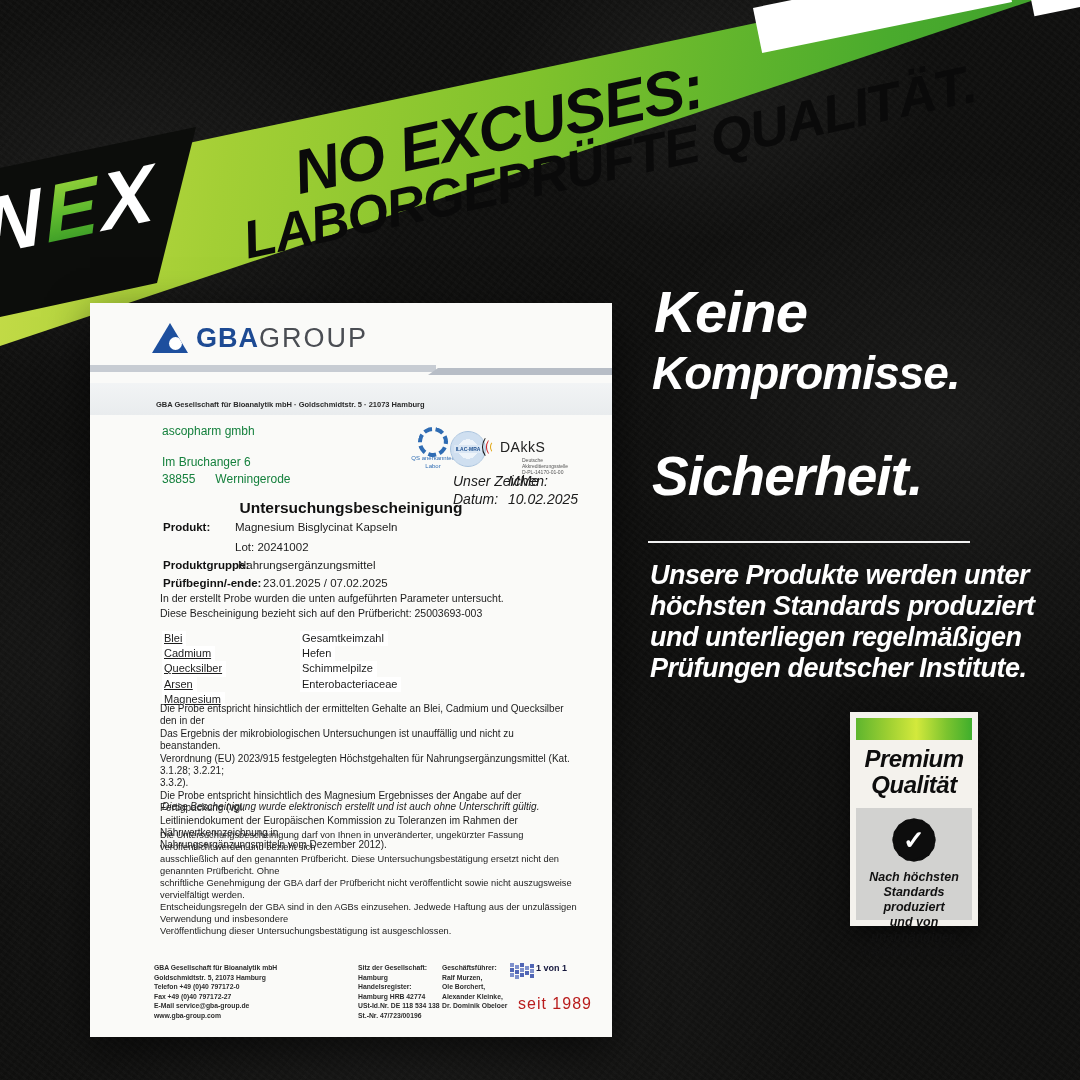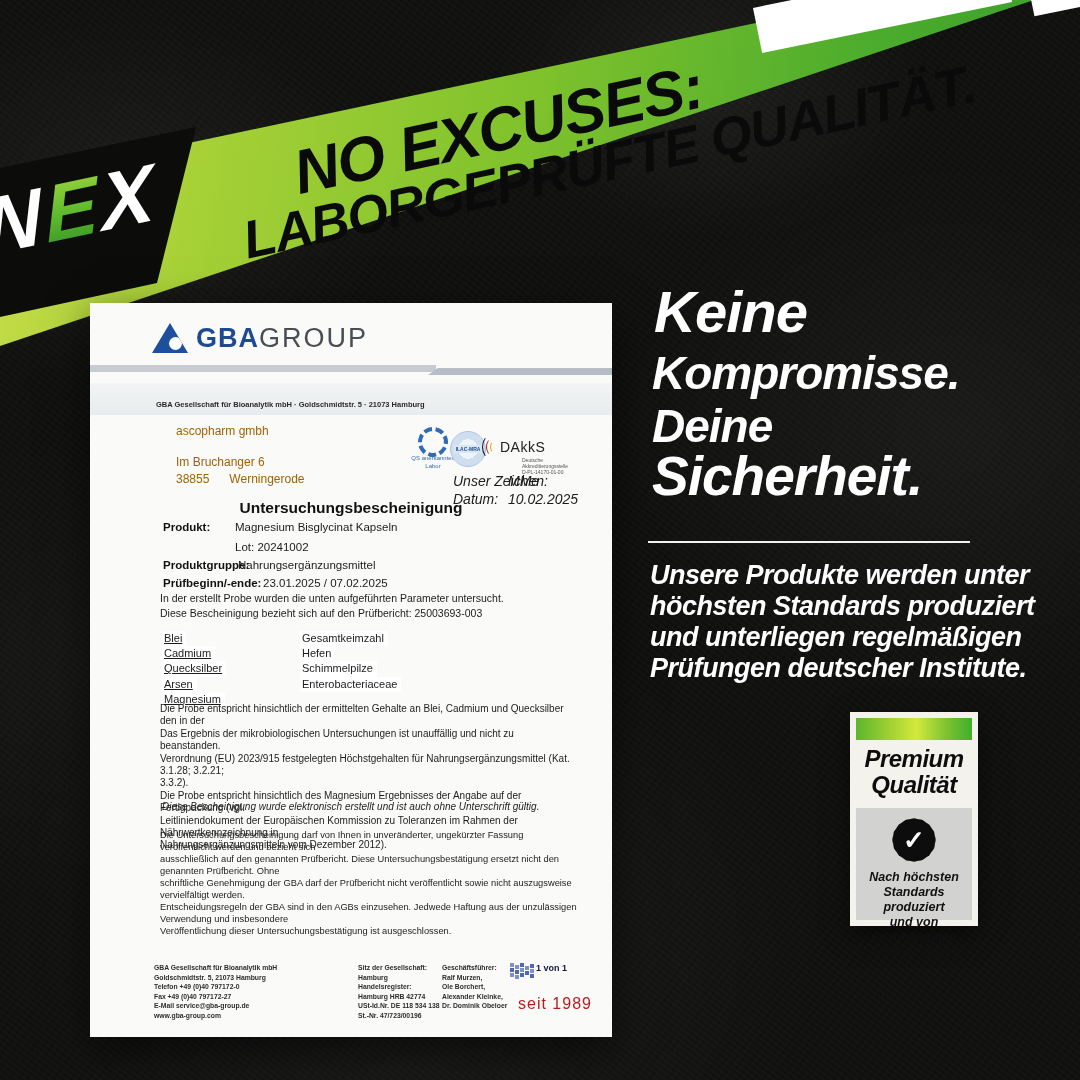--- a/index.html
+++ b/index.html
@@ -37,21 +37,21 @@
   .gba-logo{left:62px;top:16px;height:38px;display:flex;align-items:center;}
   .gba-tri{width:36px;height:30px;background:#1d4f9e;clip-path:polygon(50% 0,100% 100%,0 100%);position:relative;margin-right:8px;}
   .gba-tri::after{content:"";position:absolute;left:17px;top:14px;width:13px;height:13px;border-radius:50%;background:#fff;}
   .gba-word{font-size:27px;letter-spacing:1px;}
   .gba-word .b1{color:#1d4a93;font-weight:bold;}
   .gba-word .b2{color:#4a4d53;font-weight:normal;letter-spacing:2px;}
   .graybar-l{left:0;top:62px;width:346px;height:7px;background:#c7ccd3;}
   .graybar-r{left:338px;top:65px;width:184px;height:7px;background:#b7bdc6;clip-path:polygon(10px 0,100% 0,100% 100%,0 100%);}
   .sender-strip{left:0;top:80px;width:522px;height:32px;background:linear-gradient(180deg,#f2f4f5,#e9ecee);}
   .sender{left:66px;top:97px;font-size:7.5px;font-weight:bold;color:#2a2a2a;}
-  .addr{left:86px;top:120px;font-size:12px;color:#a16207;line-height:17px;white-space:pre;}
+  .addr{left:72px;top:120px;font-size:12px;color:#15803d;line-height:17px;white-space:pre;}
   .addr div:first-child{margin-bottom:14px;}
   .cert-title{left:0;top:196px;width:522px;text-align:center;font-size:15.5px;font-weight:bold;color:#111;}
   .f-label{font-weight:bold;font-size:11.5px;color:#111;}
   .f-value{font-size:11.5px;color:#1c1c1c;}
   .intro{left:70px;top:288px;font-size:10.5px;color:#1c1c1c;line-height:15px;}
   .plist{font-size:11px;color:#1c1c1c;line-height:15.2px;}
   .plist div{background:#fff;padding:0 4px 0 2px;width:max-content;}
   .results{left:70px;top:400px;width:410px;font-size:10px;color:#1c1c1c;line-height:12.4px;}
   .note{left:72px;top:498px;font-size:10px;font-style:italic;color:#222;}
   .legal{left:70px;top:526px;width:418px;font-size:9.3px;color:#1c1c1c;line-height:12px;}
@@ -226,21 +226,20 @@
         <div>Alexander Kleinke,</div>
         <div>Dr. Dominik Obeloer</div>
       </div>
     <div class="abs pixlogo"></div>
     <div class="abs pageinfo">1 von 1</div>
     <div class="abs since">seit 1989</div>
   </div>
 
   <div class="abs headline" style="left:654px;top:278px;font-size:58px;">Keine</div>
   <div class="abs headline" style="left:652px;top:346px;font-size:46px;">Kompromisse.</div>
-  <div class="abs headline" style="left:652px;top:399px;font-size:46px;">Deine</div>
   <div class="abs headline" style="left:652px;top:444px;font-size:55px;">Sicherheit.</div>
   <div class="abs divider"></div>
   <div class="abs rp-par">
       <div>Unsere Produkte werden unter</div>
       <div>höchsten Standards produziert</div>
       <div>und unterliegen regelmäßigen</div>
       <div>Prüfungen deutscher Institute.</div>
     </div>
 
   <div class="abs badge">

